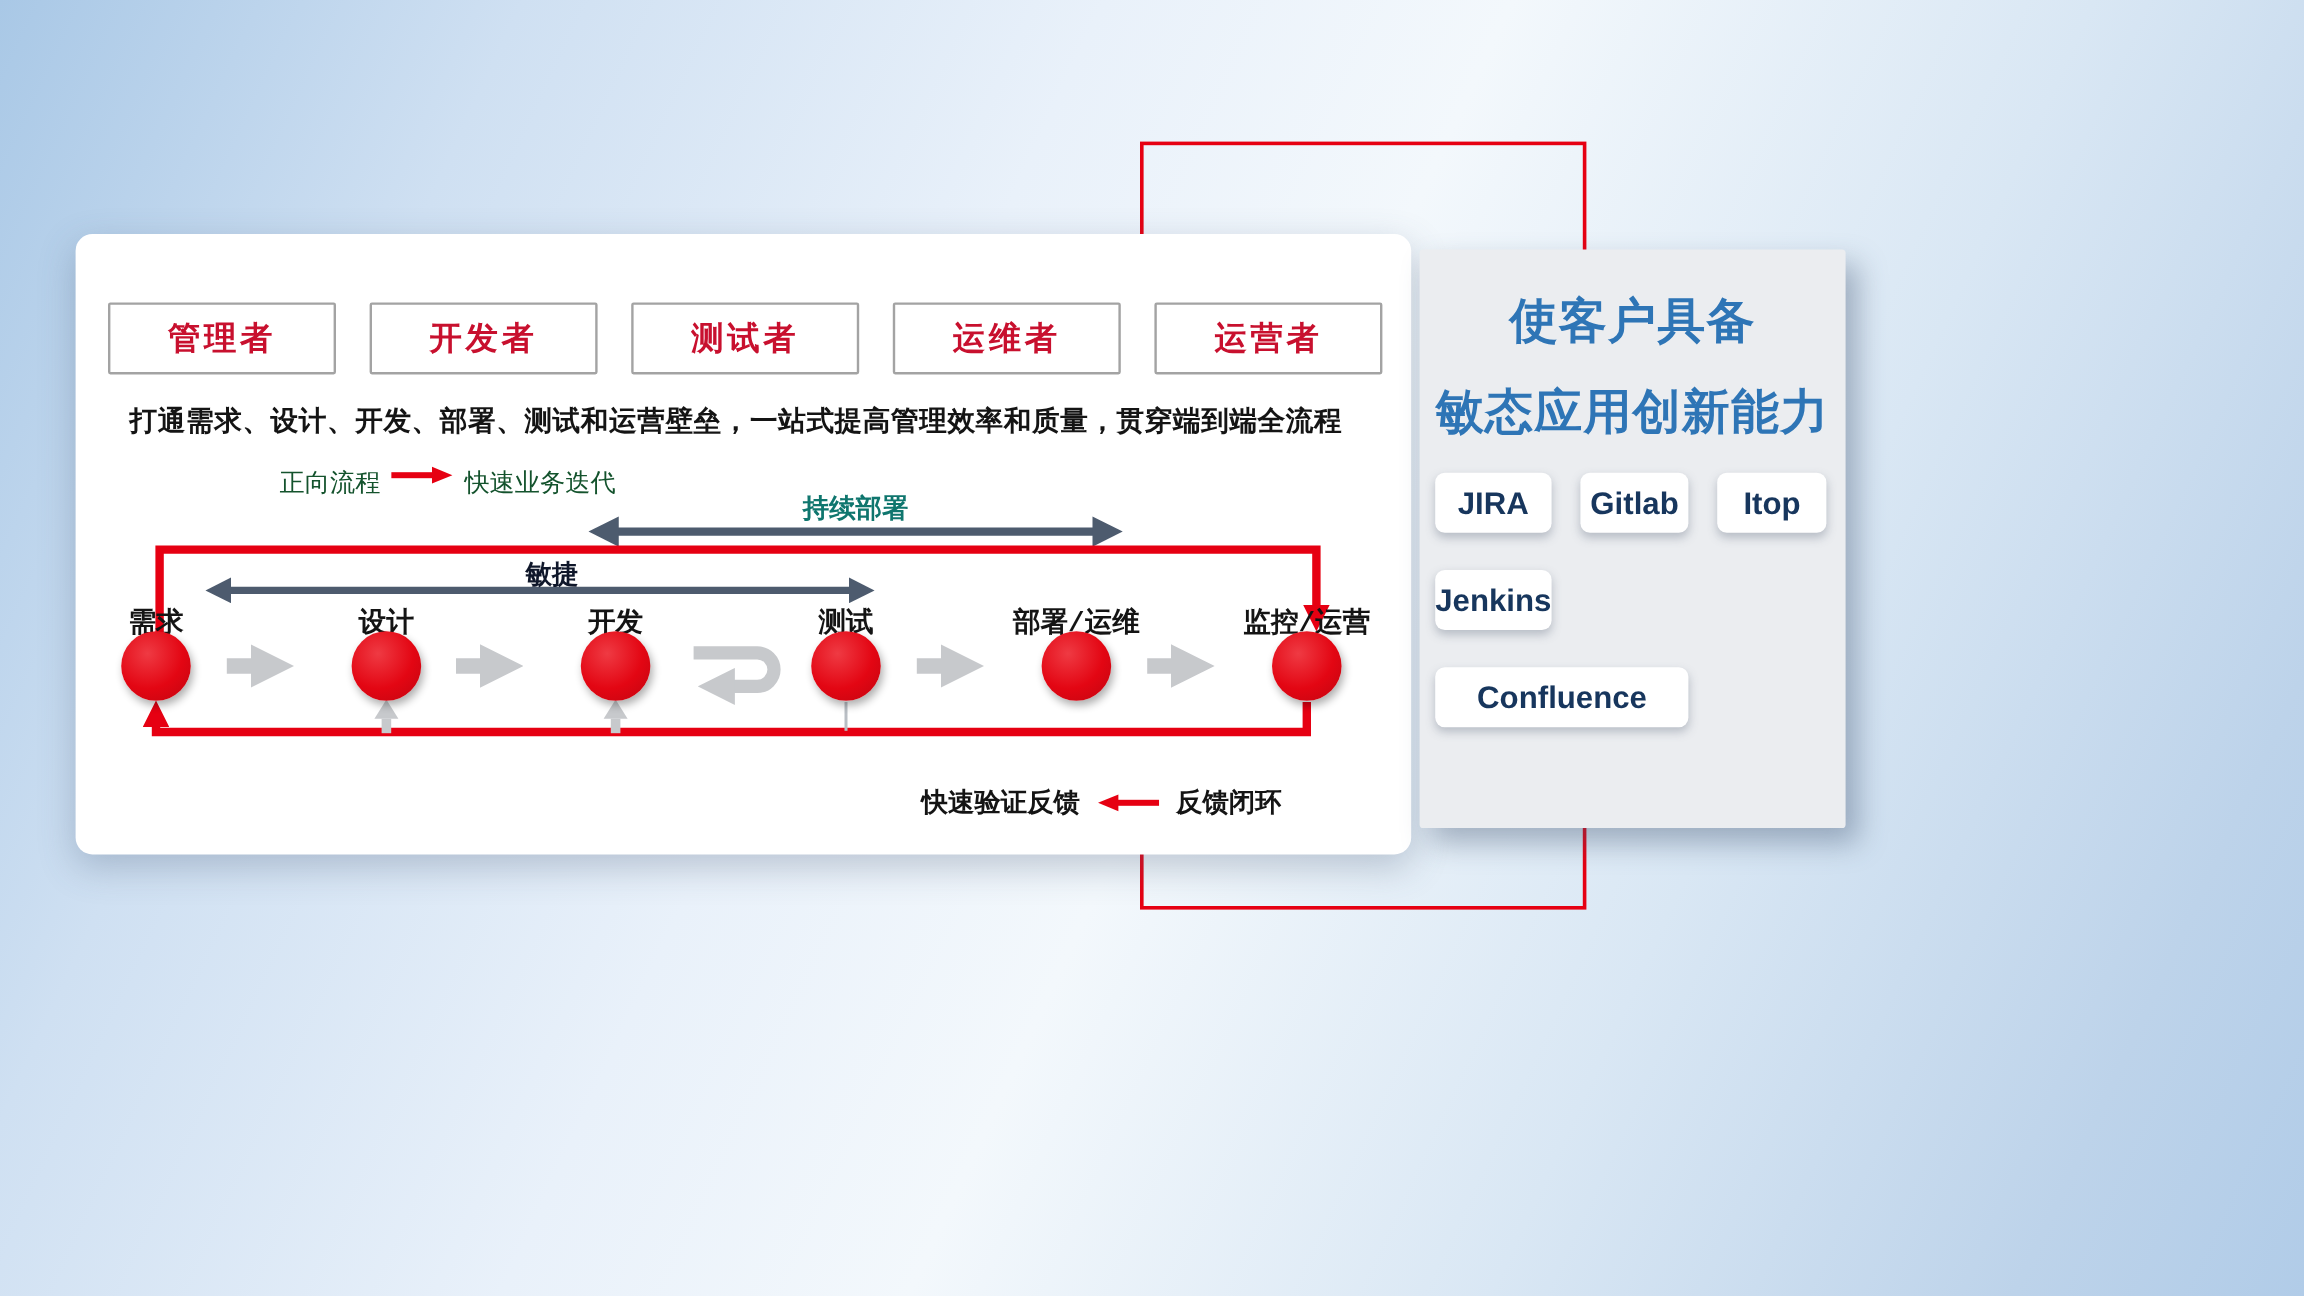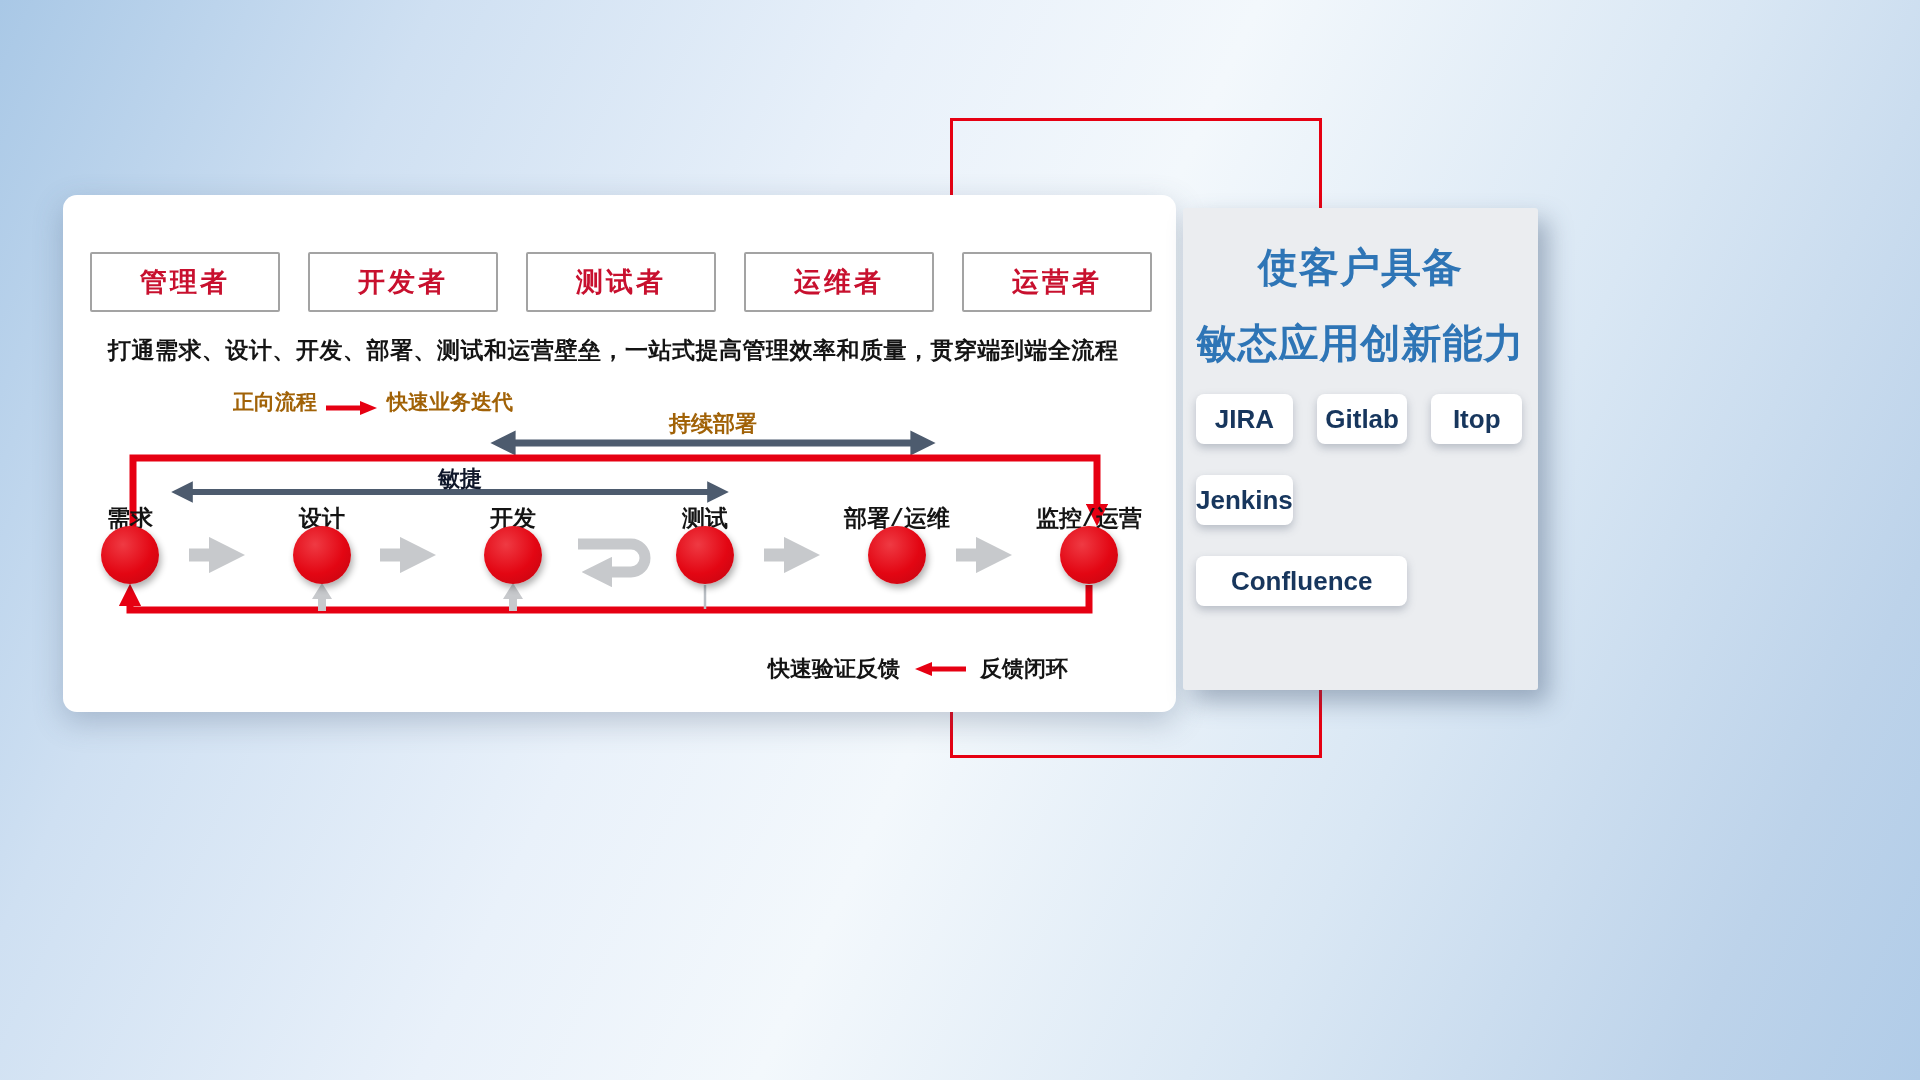--- a/index.html
+++ b/index.html
@@ -37,34 +37,34 @@
   }
 
   .desc {
     position: absolute; left: 45px; top: 140px; width: 1045px;
     font-size: 23px; font-weight: bold; color: #141414; letter-spacing: 0.5px;
     white-space: nowrap;
   }
 
   .legend-forward {
     position: absolute; left: 170px; top: 193px;
-    display: flex; align-items: flex-end; gap: 9px;
-    font-size: 21px; font-weight: bold; color: #a16207;
+    display: flex; align-items: flex-start; gap: 9px;
+    font-size: 21px; font-weight: normal; color: #14532d;
   }
   .legend-feedback {
     position: absolute; left: 705px; top: 459px;
     display: flex; align-items: center; gap: 14px;
     font-size: 22px; font-weight: bold; color: #141414;
   }
 
   .flow-svg { position: absolute; left: 0; top: 0; pointer-events: none; }
 
   .cd-label {
     position: absolute; left: 650px; top: 214px; transform: translateX(-50%);
-    font-size: 22px; font-weight: bold; color: #a16207;
+    font-size: 22px; font-weight: bold; color: #0f766e;
   }
   .agile-label {
     position: absolute; left: 397px; top: 269px; transform: translateX(-50%);
     font-size: 22px; font-weight: bold; color: #0f172a;
   }
 
   .node-label {
     position: absolute; top: 308px; transform: translateX(-50%);
     font-size: 23px; font-weight: bold; color: #141414; white-space: nowrap; font-family: Liberation Mono, monospace;
   }

